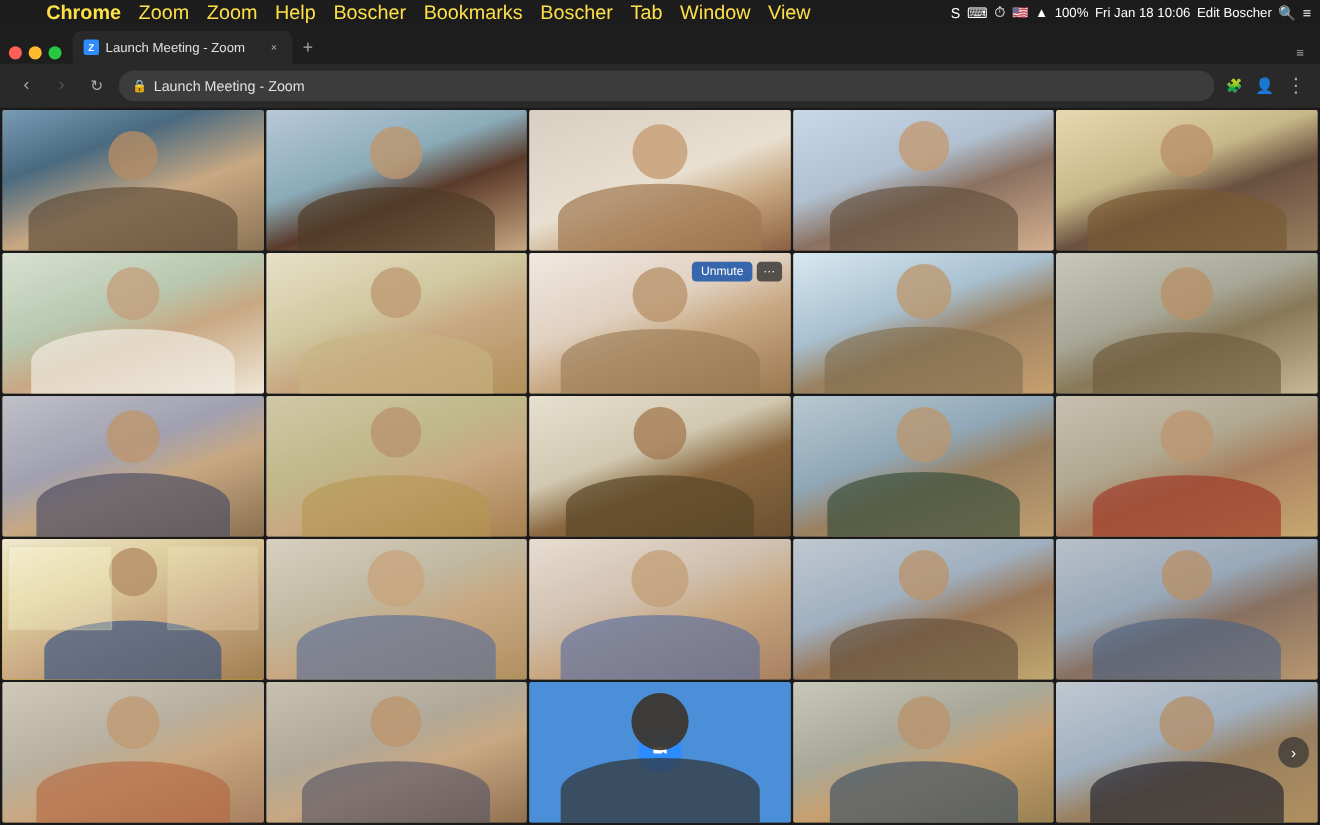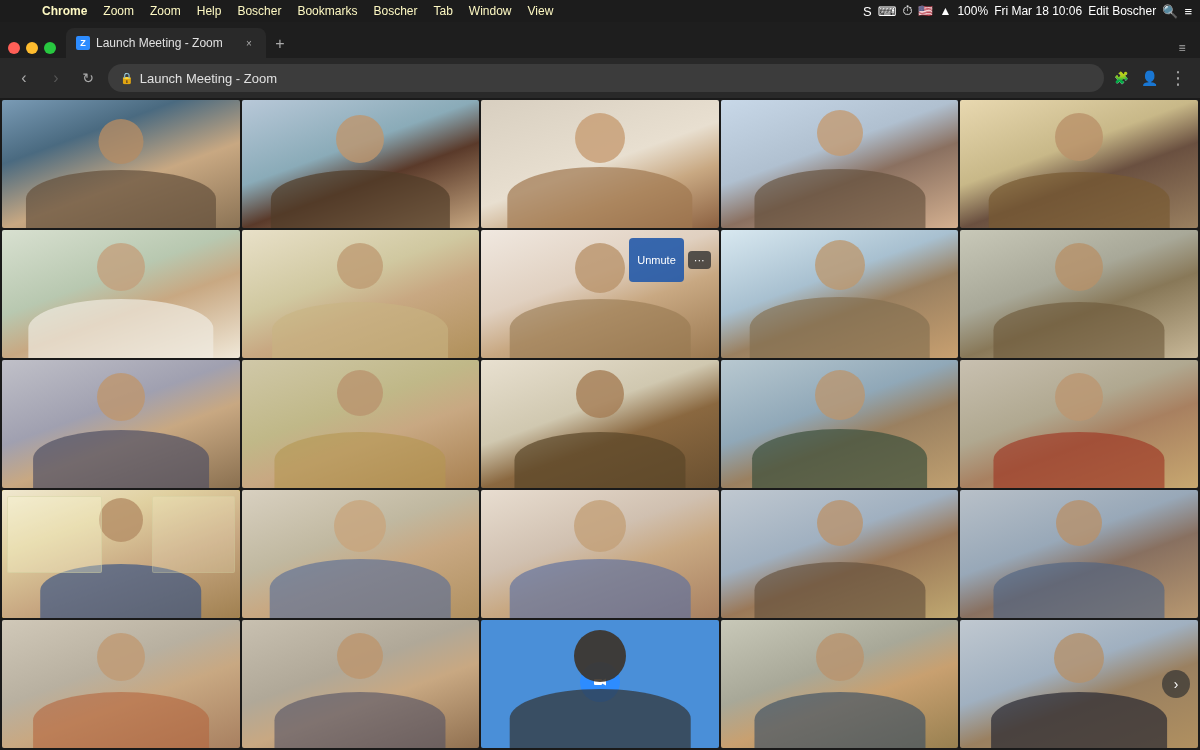--- a/index.html
+++ b/index.html
@@ -27,22 +27,22 @@
       display: flex;
       align-items: center;
       gap: 0;
     }
     .apple-logo {
       font-size: 14px;
       margin-right: 10px;
     }
     .menu-item {
       padding: 0 8px;
-      font-size: 12px;
-      color: #fef9c3;
+      font-size: 18px;
+      color: #fde047;
       cursor: default;
       white-space: nowrap;
       height: 22px;
       display: flex;
       align-items: center;
     }
     .menu-item.bold {
       font-weight: 600;
     }
     .menubar-right {
@@ -270,21 +270,21 @@
       display: flex;
       align-items: center;
       gap: 4px;
       z-index: 10;
     }
     .unmute-btn {
       background: rgba(35, 90, 170, 0.9);
       color: white;
       border: none;
       border-radius: 4px;
-      padding: 16px 8px;
+      padding: 3px 8px;
       font-size: 11px;
       font-weight: 500;
       cursor: pointer;
     }
     .more-btn {
       background: rgba(50, 50, 50, 0.8);
       color: white;
       border: none;
       border-radius: 4px;
       padding: 3px 6px;
@@ -357,21 +357,21 @@
     <span class="menu-item">Window</span>
     <span class="menu-item">View</span>
   </div>
   <div class="menubar-right">
     <span style="font-size:13px;">S</span>
     <span style="font-size:13px;">⌨</span>
     <span style="font-size:13px;">⏱</span>
     <span style="font-size:12px;">🇺🇸</span>
     <span style="font-size:12px;">▲</span>
     <span>100%</span>
-    <span>Fri Mar 18  10:06</span>
+    <span>Fri Jan 18  10:06</span>
     <span>Edit Boscher</span>
     <span style="font-size:13px;">🔍</span>
     <span style="font-size:13px;">≡</span>
   </div>
 </div>
 
 <div class="browser">
 
   <div class="tabbar">
 

